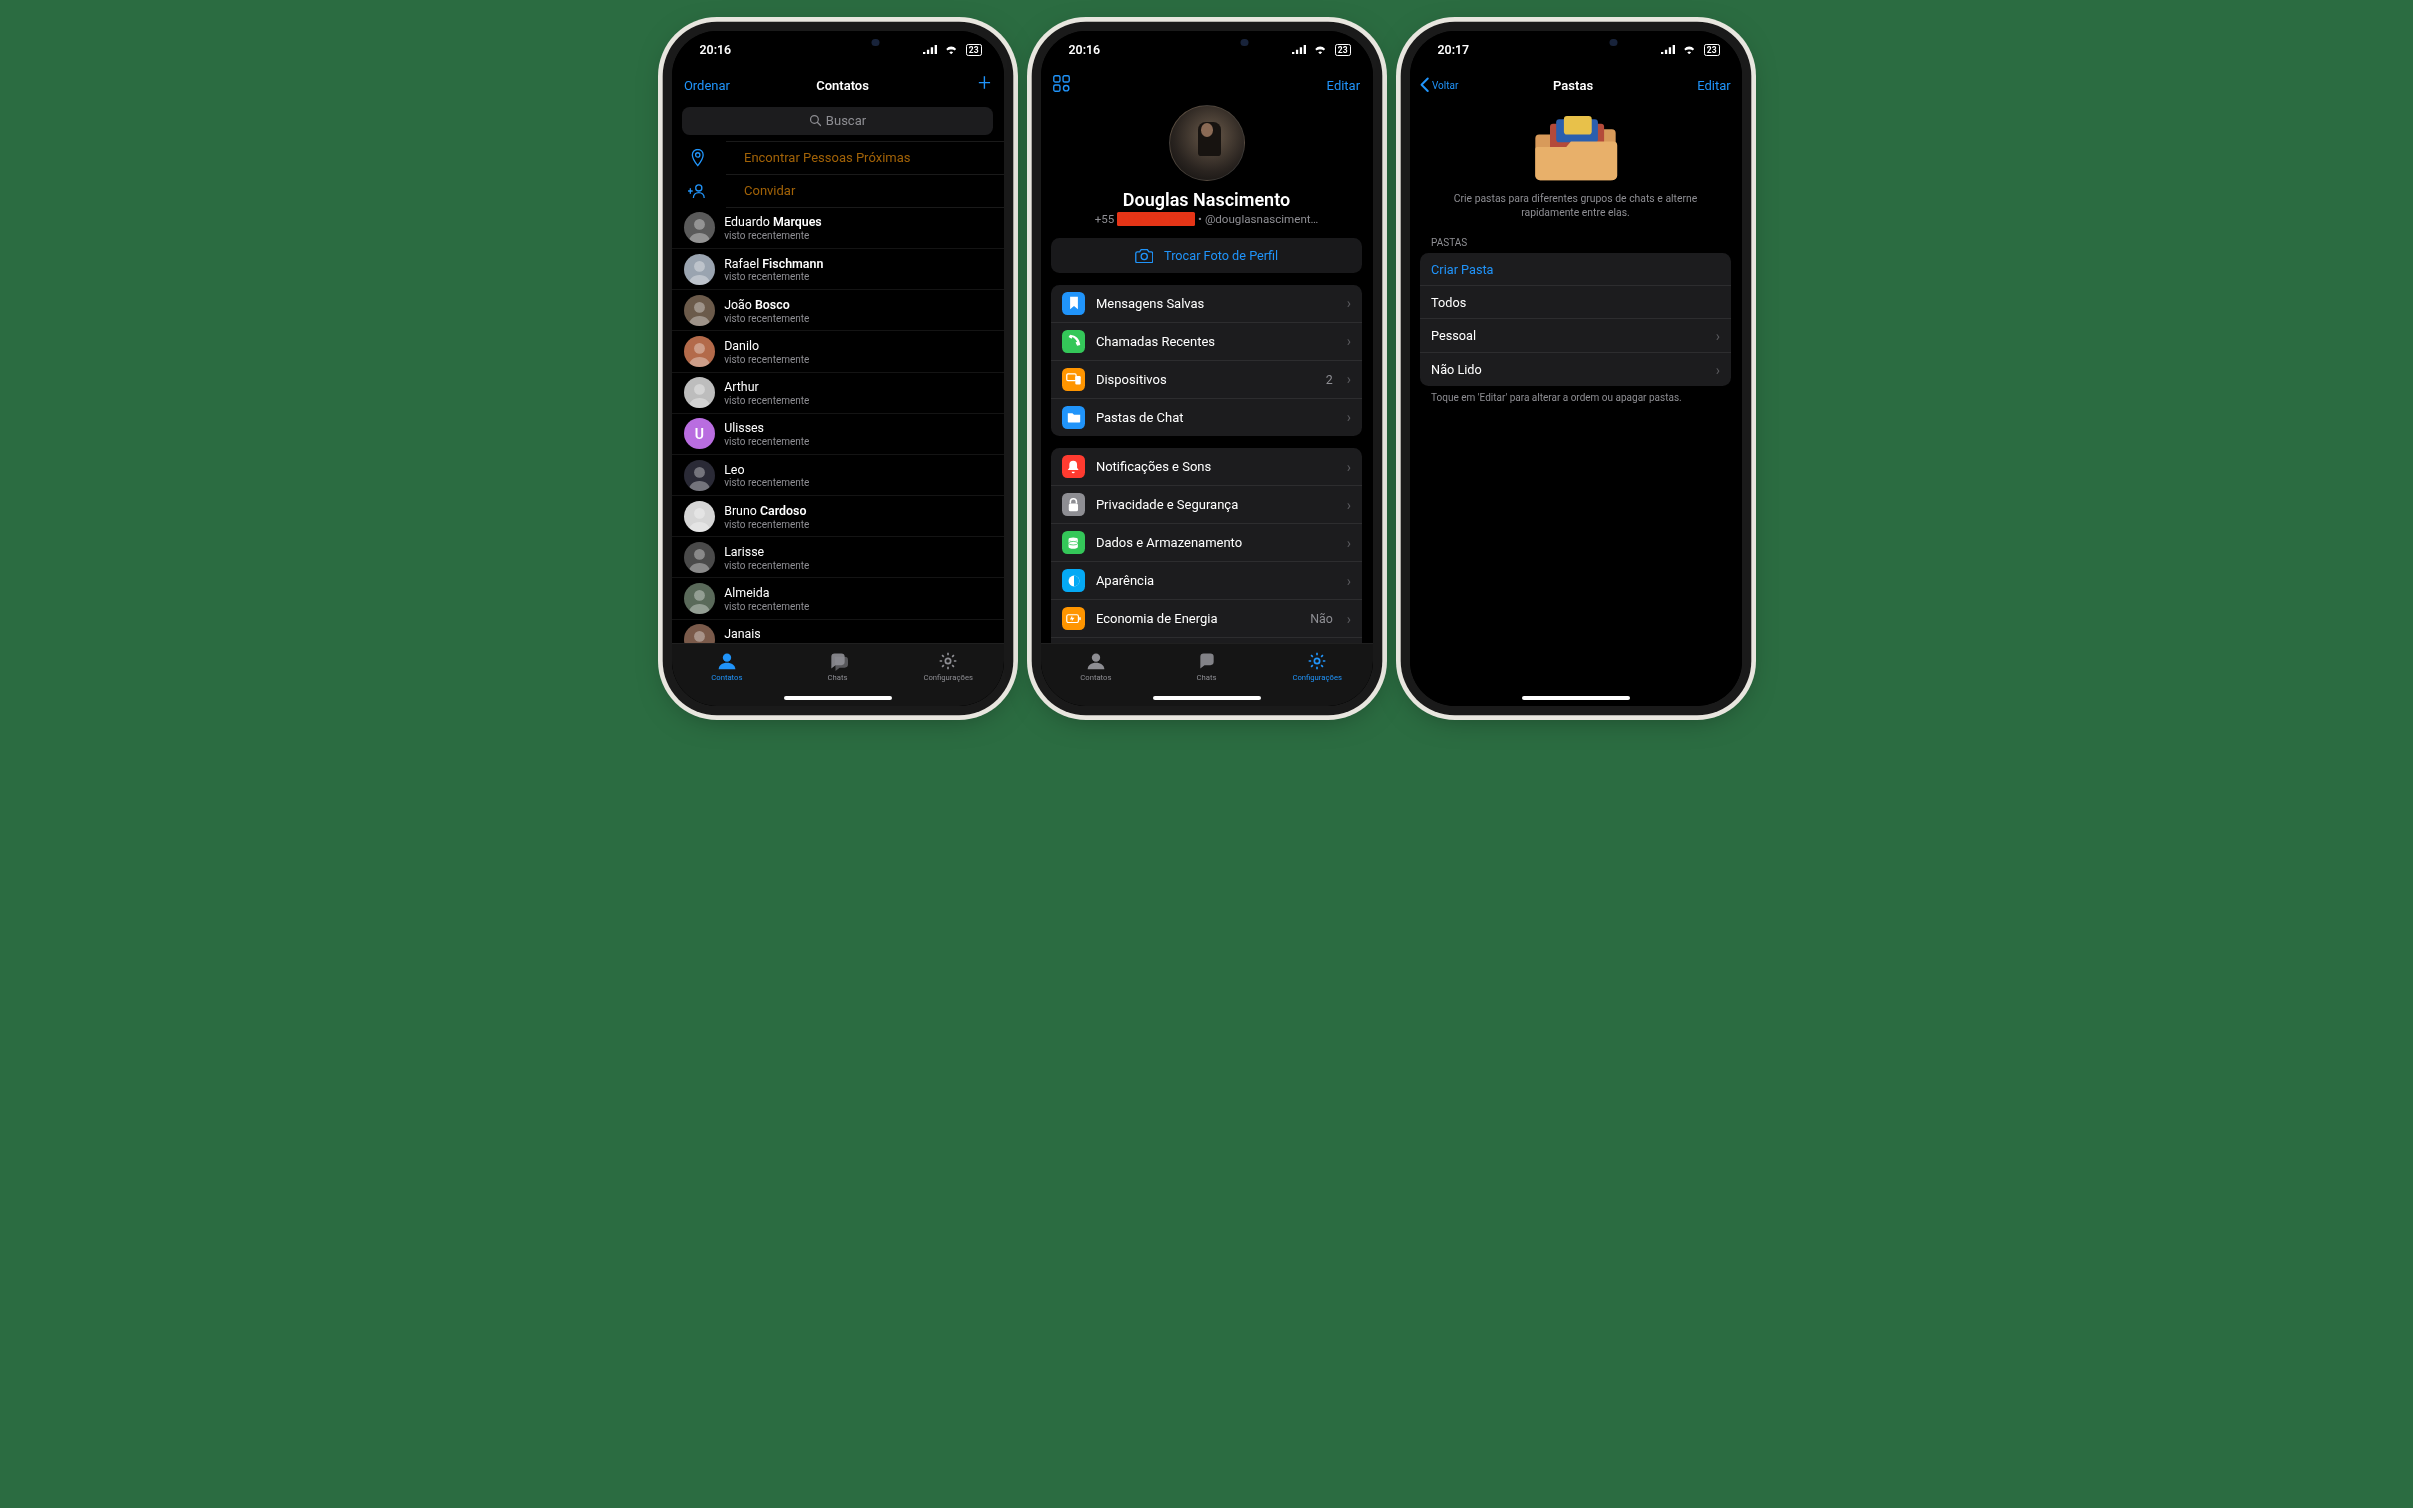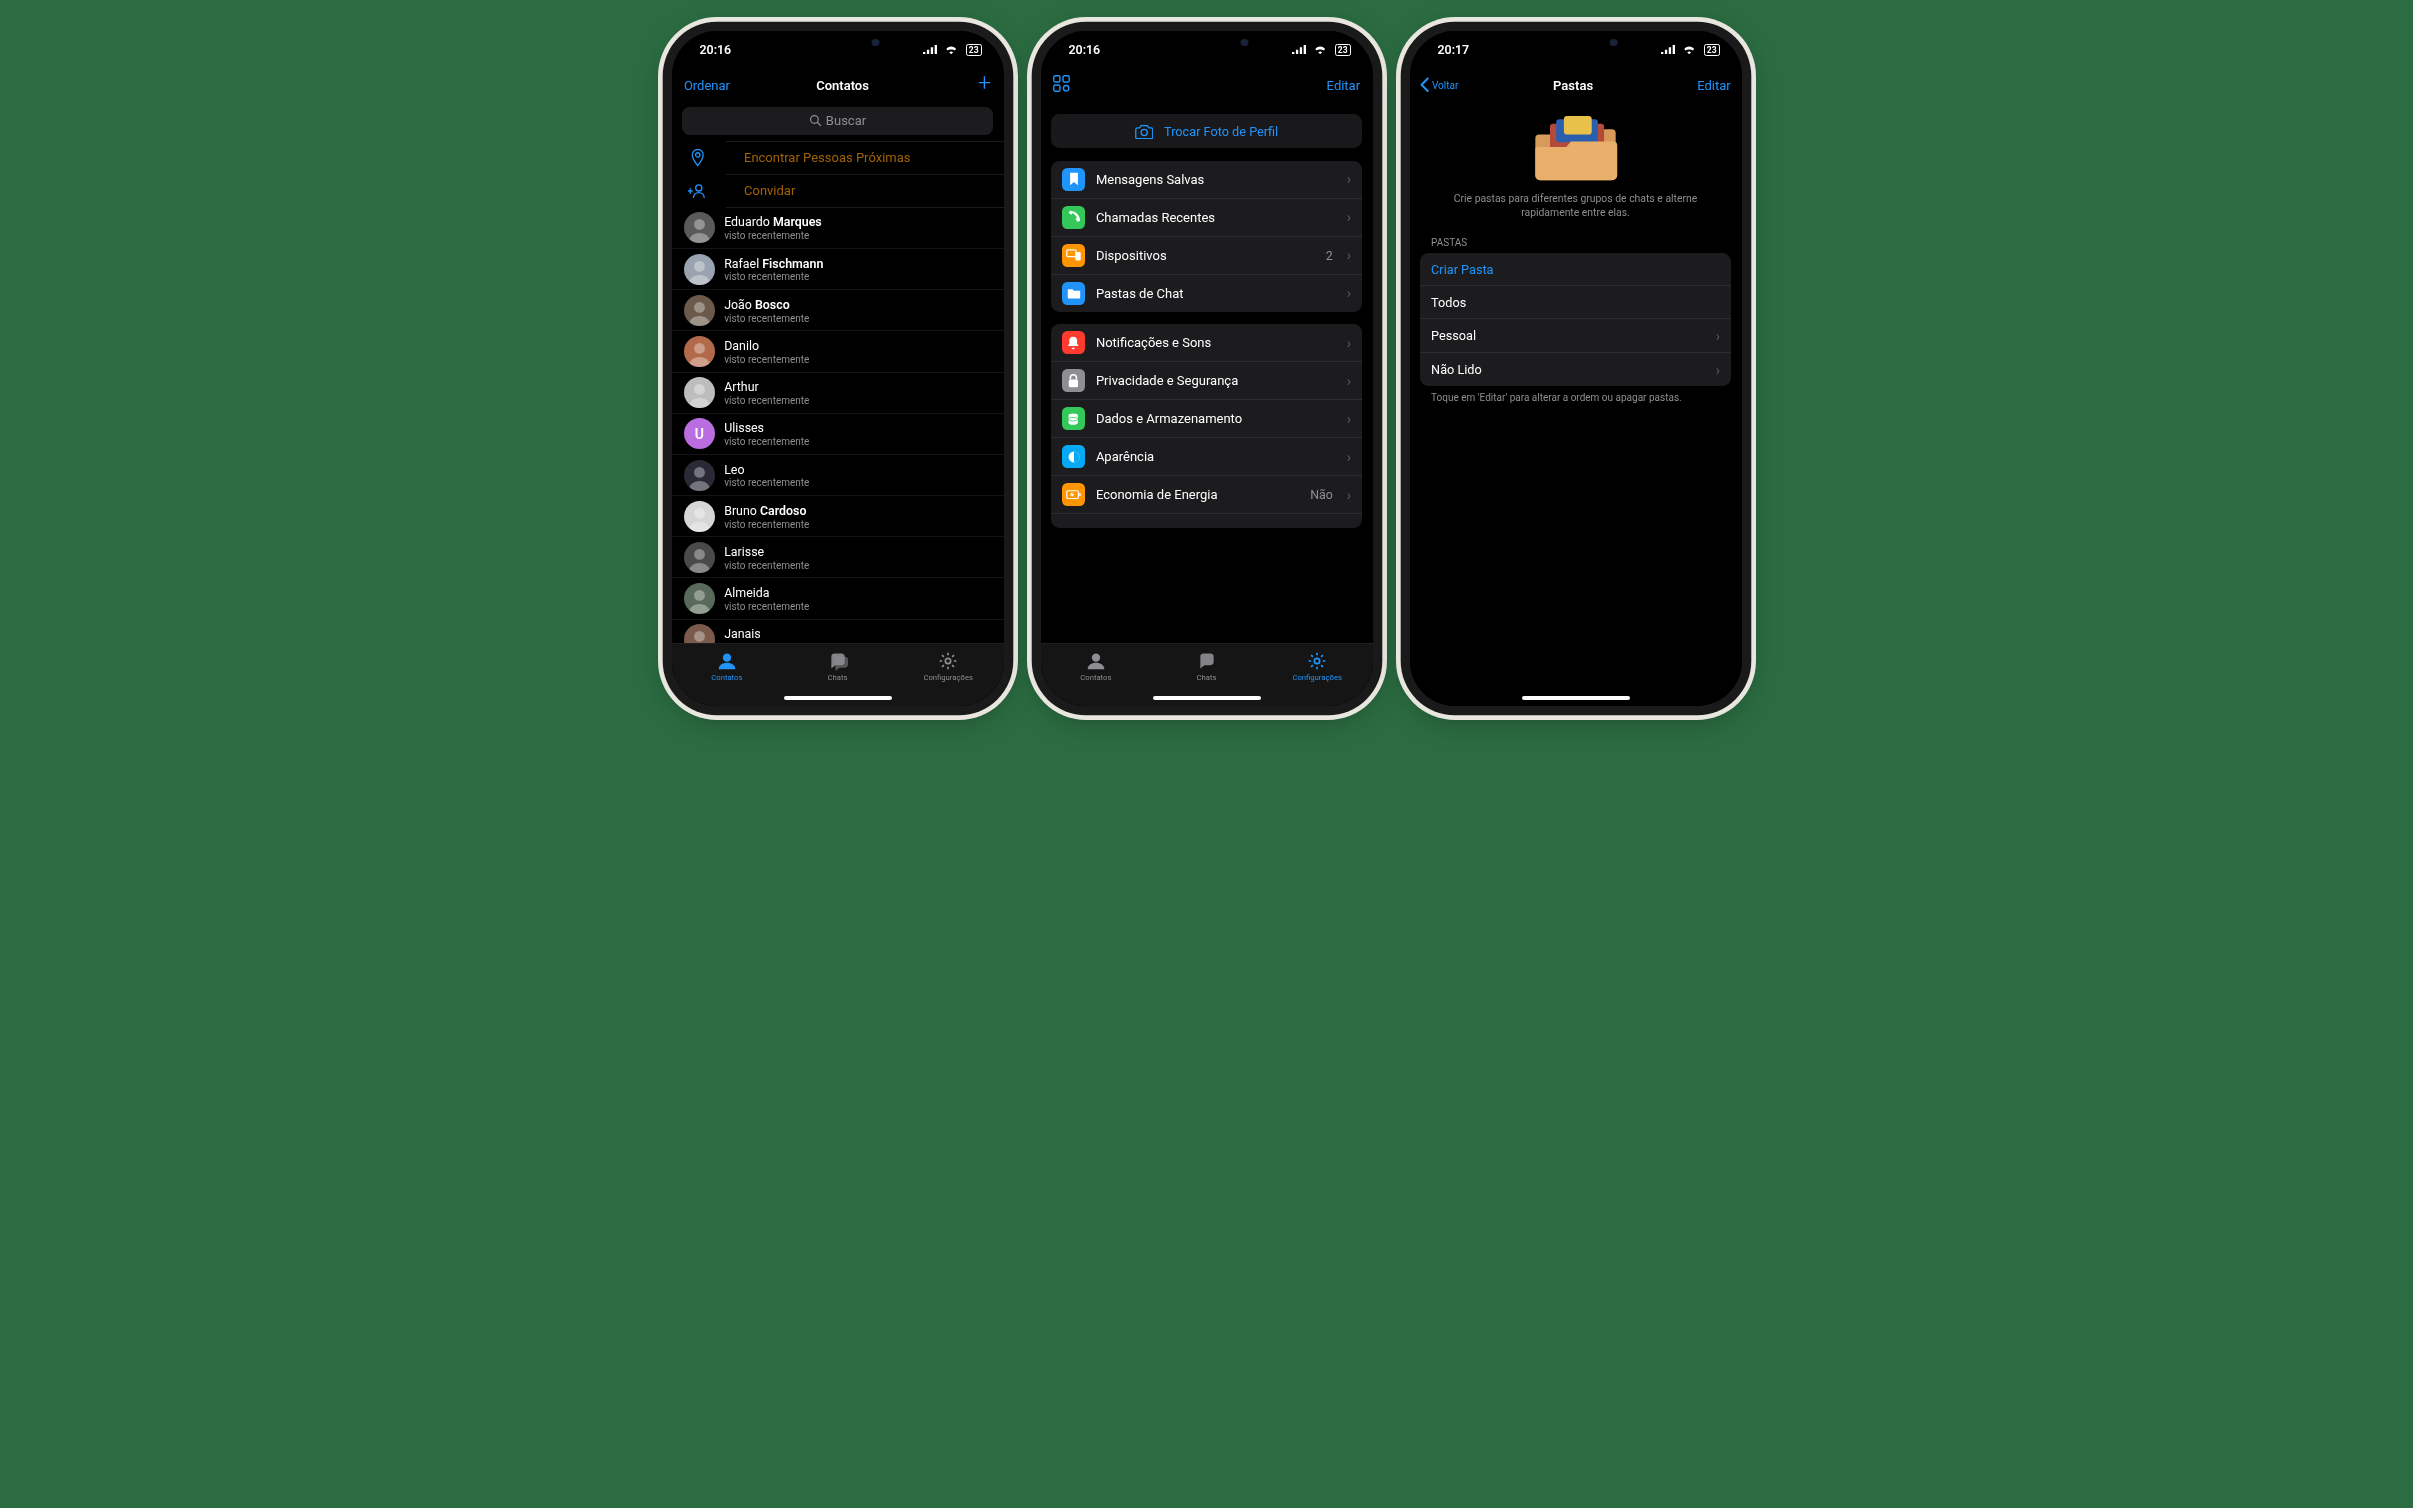--- a/index.html
+++ b/index.html
@@ -486,20 +486,34 @@
             <rect x="1" y="1" width="8" height="8" rx="2" fill="none" stroke="#2094fa" stroke-width="1.8"></rect>
             <rect x="13" y="1" width="8" height="8" rx="2" fill="none" stroke="#2094fa" stroke-width="1.8"></rect>
             <rect x="1" y="13" width="8" height="8" rx="2" fill="none" stroke="#2094fa" stroke-width="1.8"></rect>
             <circle cx="17" cy="17" r="3.5" fill="none" stroke="#2094fa" stroke-width="1.8"></circle>
           </svg>
       </span>
       <span>Editar</span>
     </div>
 
     <div class="content">
+      <div class="profile-block">
+        <div class="profile-pic">
+          <div style="position:absolute;inset:0;background:radial-gradient(circle at 55% 40%,#6a5a4a 0%,#2a2420 60%,#0a0a0a 100%)"></div>
+          <div style="position:absolute;left:28px;top:15.5px;width:23px;height:34px;background:#171310;border-radius:7.7px 7.7px 3.1px 3.1px"></div>
+          <div style="position:absolute;left:31px;top:17px;width:12.4px;height:14px;background:#8a6a55;border-radius:50%"></div>
+        </div>
+        <div class="profile-name">Douglas Nascimento</div>
+        <div class="profile-sub">
+          <span>+55</span>
+          <span class="redact">00 00000 0000</span>
+          <span> • </span>
+          <span>@douglasnasciment…</span>
+        </div>
+      </div>
 
       <div class="card single">
         <div class="change-photo">
           <svg width="18.5" height="15.5" viewBox="0 0 24 20">
               <path fill="none" stroke="#2094fa" stroke-width="1.7" d="M3 5h3l2-3h8l2 3h3a2 2 0 0 1 2 2v10a2 2 0 0 1-2 2H3a2 2 0 0 1-2-2V7a2 2 0 0 1 2-2z"></path>
               <circle cx="12" cy="11" r="4" fill="none" stroke="#2094fa" stroke-width="1.7"></circle>
             </svg>
           <span>Trocar Foto de Perfil</span>
         </div>
       </div>

